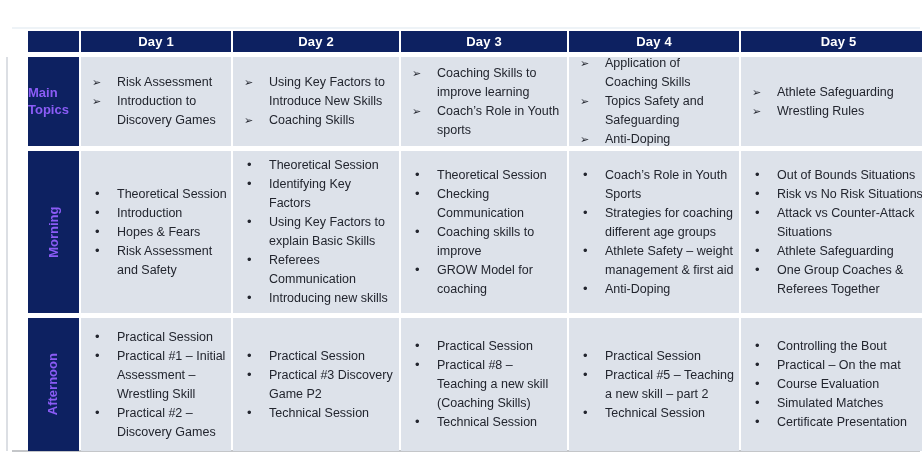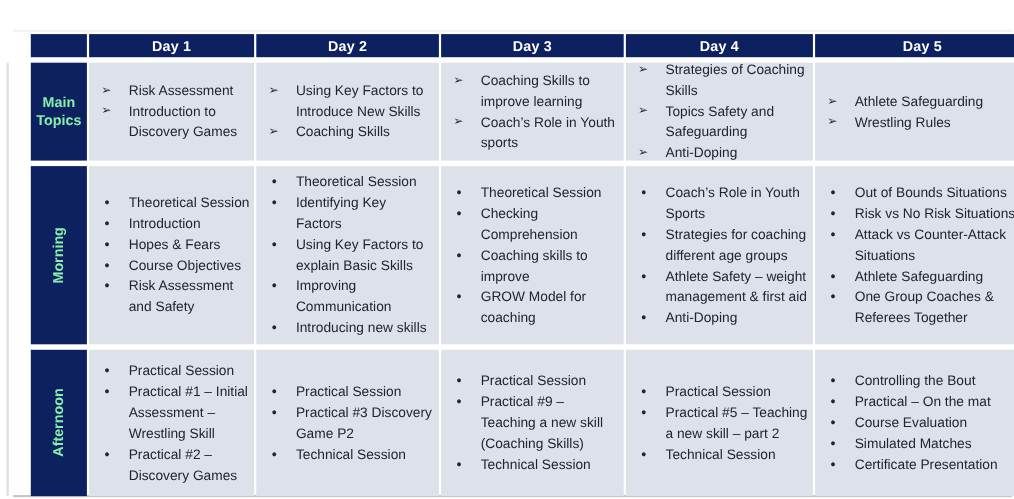--- a/index.html
+++ b/index.html
@@ -17,22 +17,22 @@
     grid-template-columns:51px 150px 166px 166px 170px 195px;
     grid-template-rows:21px 89px 162px 133px;
     row-gap:5px;column-gap:2px;padding-left:24px;
   }
   .hcell{
     background:var(--navy);color:#ffffff;font-weight:bold;font-size:13px;
     display:flex;align-items:center;justify-content:center;letter-spacing:.2px;
   }
   .corner{background:var(--navy);}
   .rlabel{
-    background:var(--navy);color:#86efac;font-weight:bold;font-size:13px;
-    display:flex;align-items:center;justify-content:center;text-align:center;line-height:1.25;
+    background:var(--navy);color:#8b5cf6;font-weight:bold;font-size:13px;
+    display:flex;align-items:center;justify-content:center;text-align:left;line-height:1.25;
   }
   .rlabel.vertical span{transform:rotate(-90deg);white-space:nowrap;display:block;}
   .cell{
     background:var(--cellbg);display:flex;align-items:center;
     padding:4px 4px 4px 0;box-sizing:border-box;overflow:hidden;
   }
   .cell ul{list-style:none;margin:0;padding:0;width:100%;}
   .cell li{
     position:relative;padding-left:36px;font-size:12.5px;line-height:19px;
     color:#22252e;
@@ -79,57 +79,56 @@
         </ul>
       </div>
     <div class="cell">
         <ul class="arrows">
           <li>Coaching Skills to improve learning</li>
           <li>Coach’s Role in Youth sports</li>
         </ul>
       </div>
     <div class="cell">
         <ul class="arrows">
-          <li>Strategies of Coaching Skills</li>
+          <li>Application of Coaching Skills</li>
           <li>Topics Safety and Safeguarding</li>
           <li>Anti-Doping</li>
         </ul>
       </div>
     <div class="cell">
         <ul class="arrows">
           <li>Athlete Safeguarding</li>
           <li>Wrestling Rules</li>
         </ul>
       </div>
 
     <div class="rlabel vertical">
         <span>Morning</span>
       </div>
     <div class="cell">
         <ul class="dots">
           <li>Theoretical Session</li>
           <li>Introduction</li>
           <li>Hopes &amp; Fears</li>
-          <li>Course Objectives</li>
           <li>Risk Assessment and Safety</li>
         </ul>
       </div>
     <div class="cell">
         <ul class="dots">
           <li>Theoretical Session</li>
           <li>Identifying Key Factors</li>
           <li>Using Key Factors to explain Basic Skills</li>
-          <li>Improving Communication</li>
+          <li>Referees Communication</li>
           <li>Introducing new skills</li>
         </ul>
       </div>
     <div class="cell">
         <ul class="dots">
           <li>Theoretical Session</li>
-          <li>Checking Comprehension</li>
+          <li>Checking Communication</li>
           <li>Coaching skills to improve</li>
           <li>GROW Model for coaching</li>
         </ul>
       </div>
     <div class="cell">
         <ul class="dots">
           <li>Coach’s Role in Youth Sports</li>
           <li>Strategies for coaching different age groups</li>
           <li>Athlete Safety – weight management &amp; first aid</li>
           <li>Anti-Doping</li>
@@ -158,21 +157,21 @@
     <div class="cell">
         <ul class="dots">
           <li>Practical Session</li>
           <li>Practical #3 Discovery Game P2</li>
           <li>Technical Session</li>
         </ul>
       </div>
     <div class="cell">
         <ul class="dots">
           <li>Practical Session</li>
-          <li>Practical #9 – Teaching a new skill (Coaching Skills)</li>
+          <li>Practical #8 – Teaching a new skill (Coaching Skills)</li>
           <li>Technical Session</li>
         </ul>
       </div>
     <div class="cell">
         <ul class="dots">
           <li>Practical Session</li>
           <li>Practical #5 – Teaching a new skill – part 2</li>
           <li>Technical Session</li>
         </ul>
       </div>

